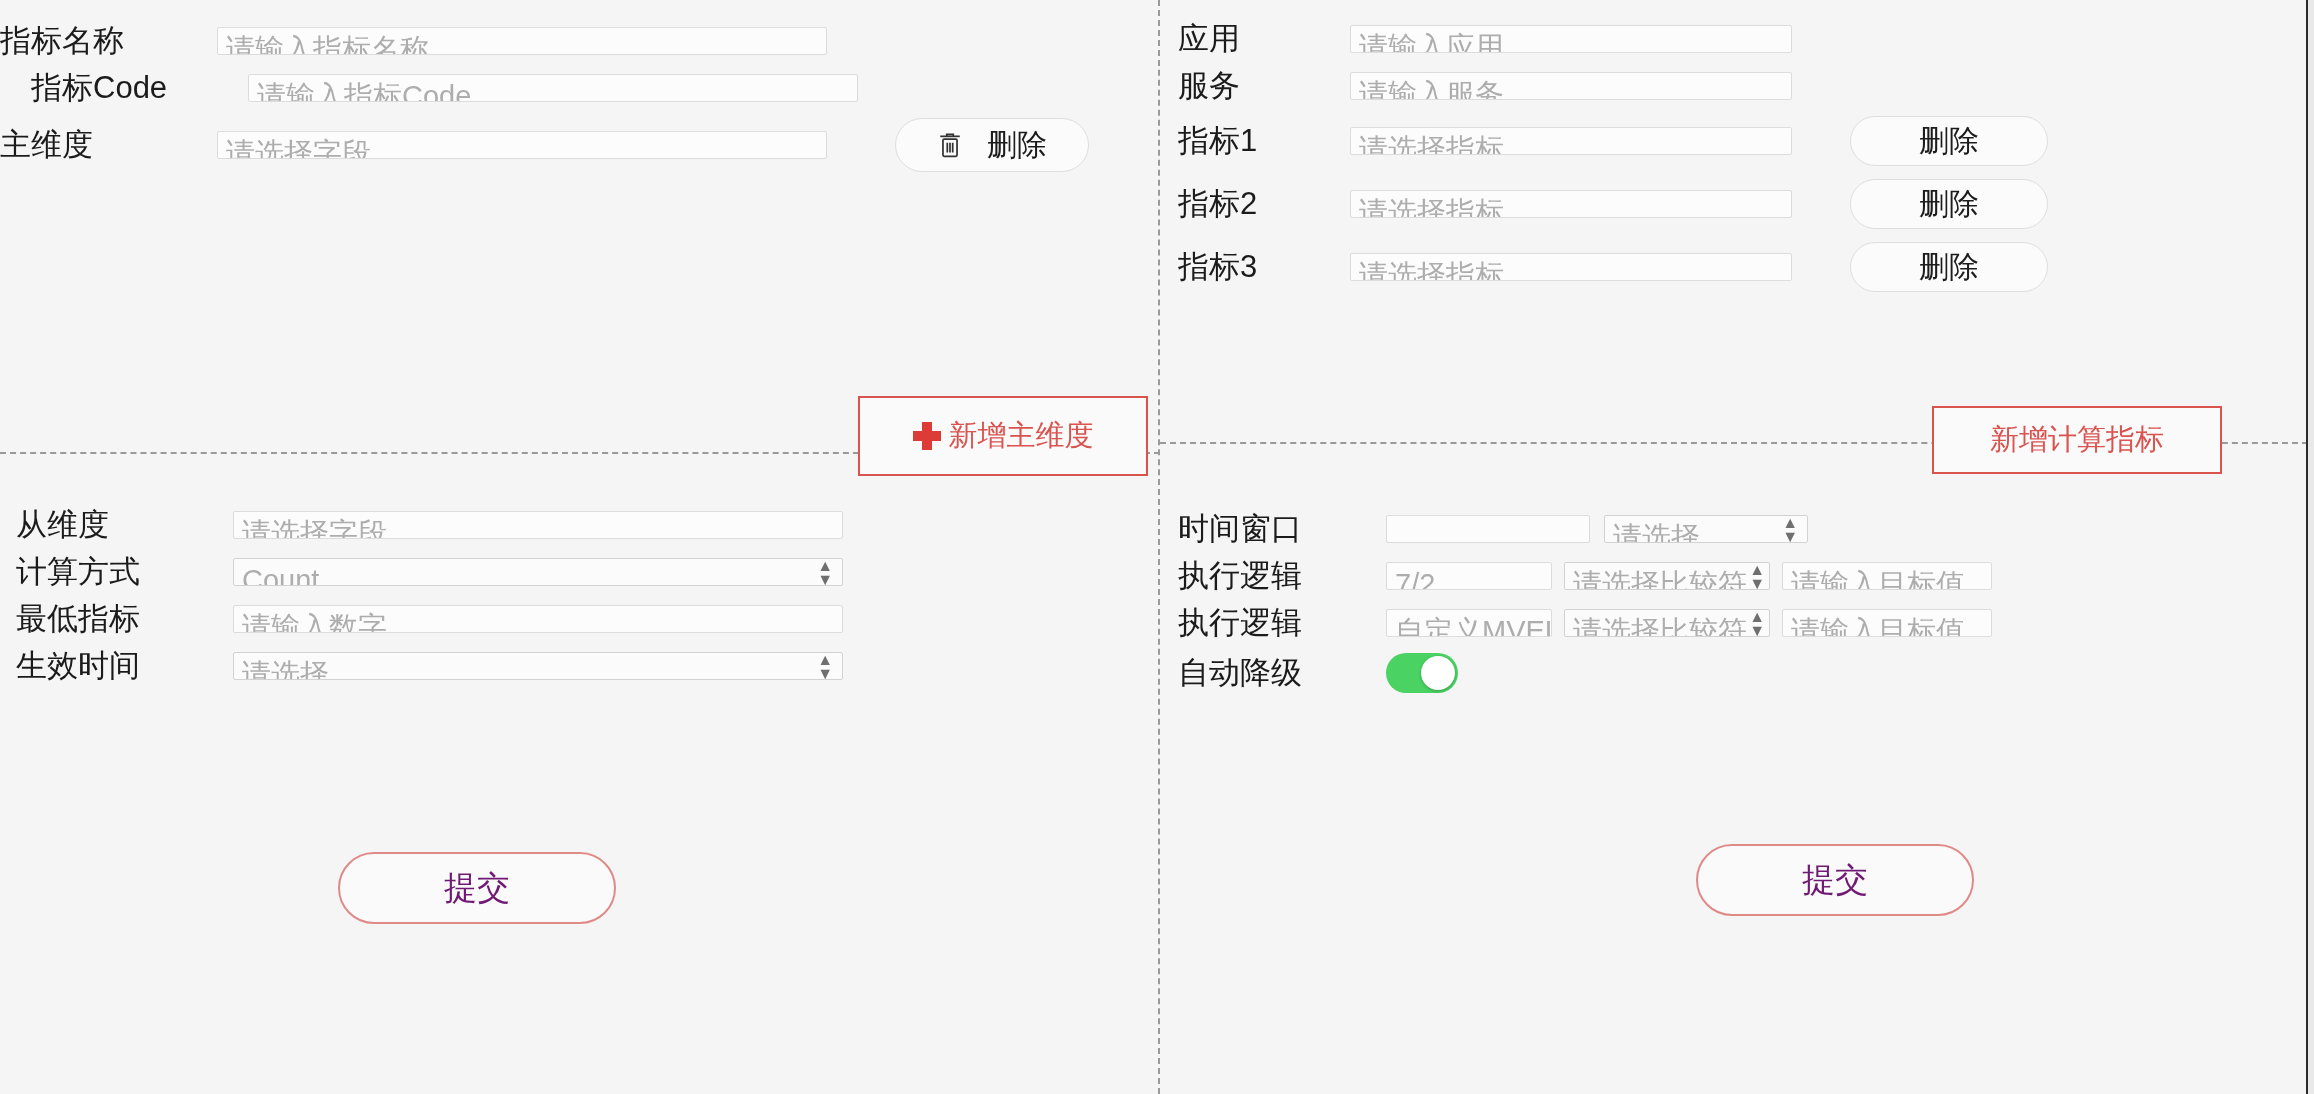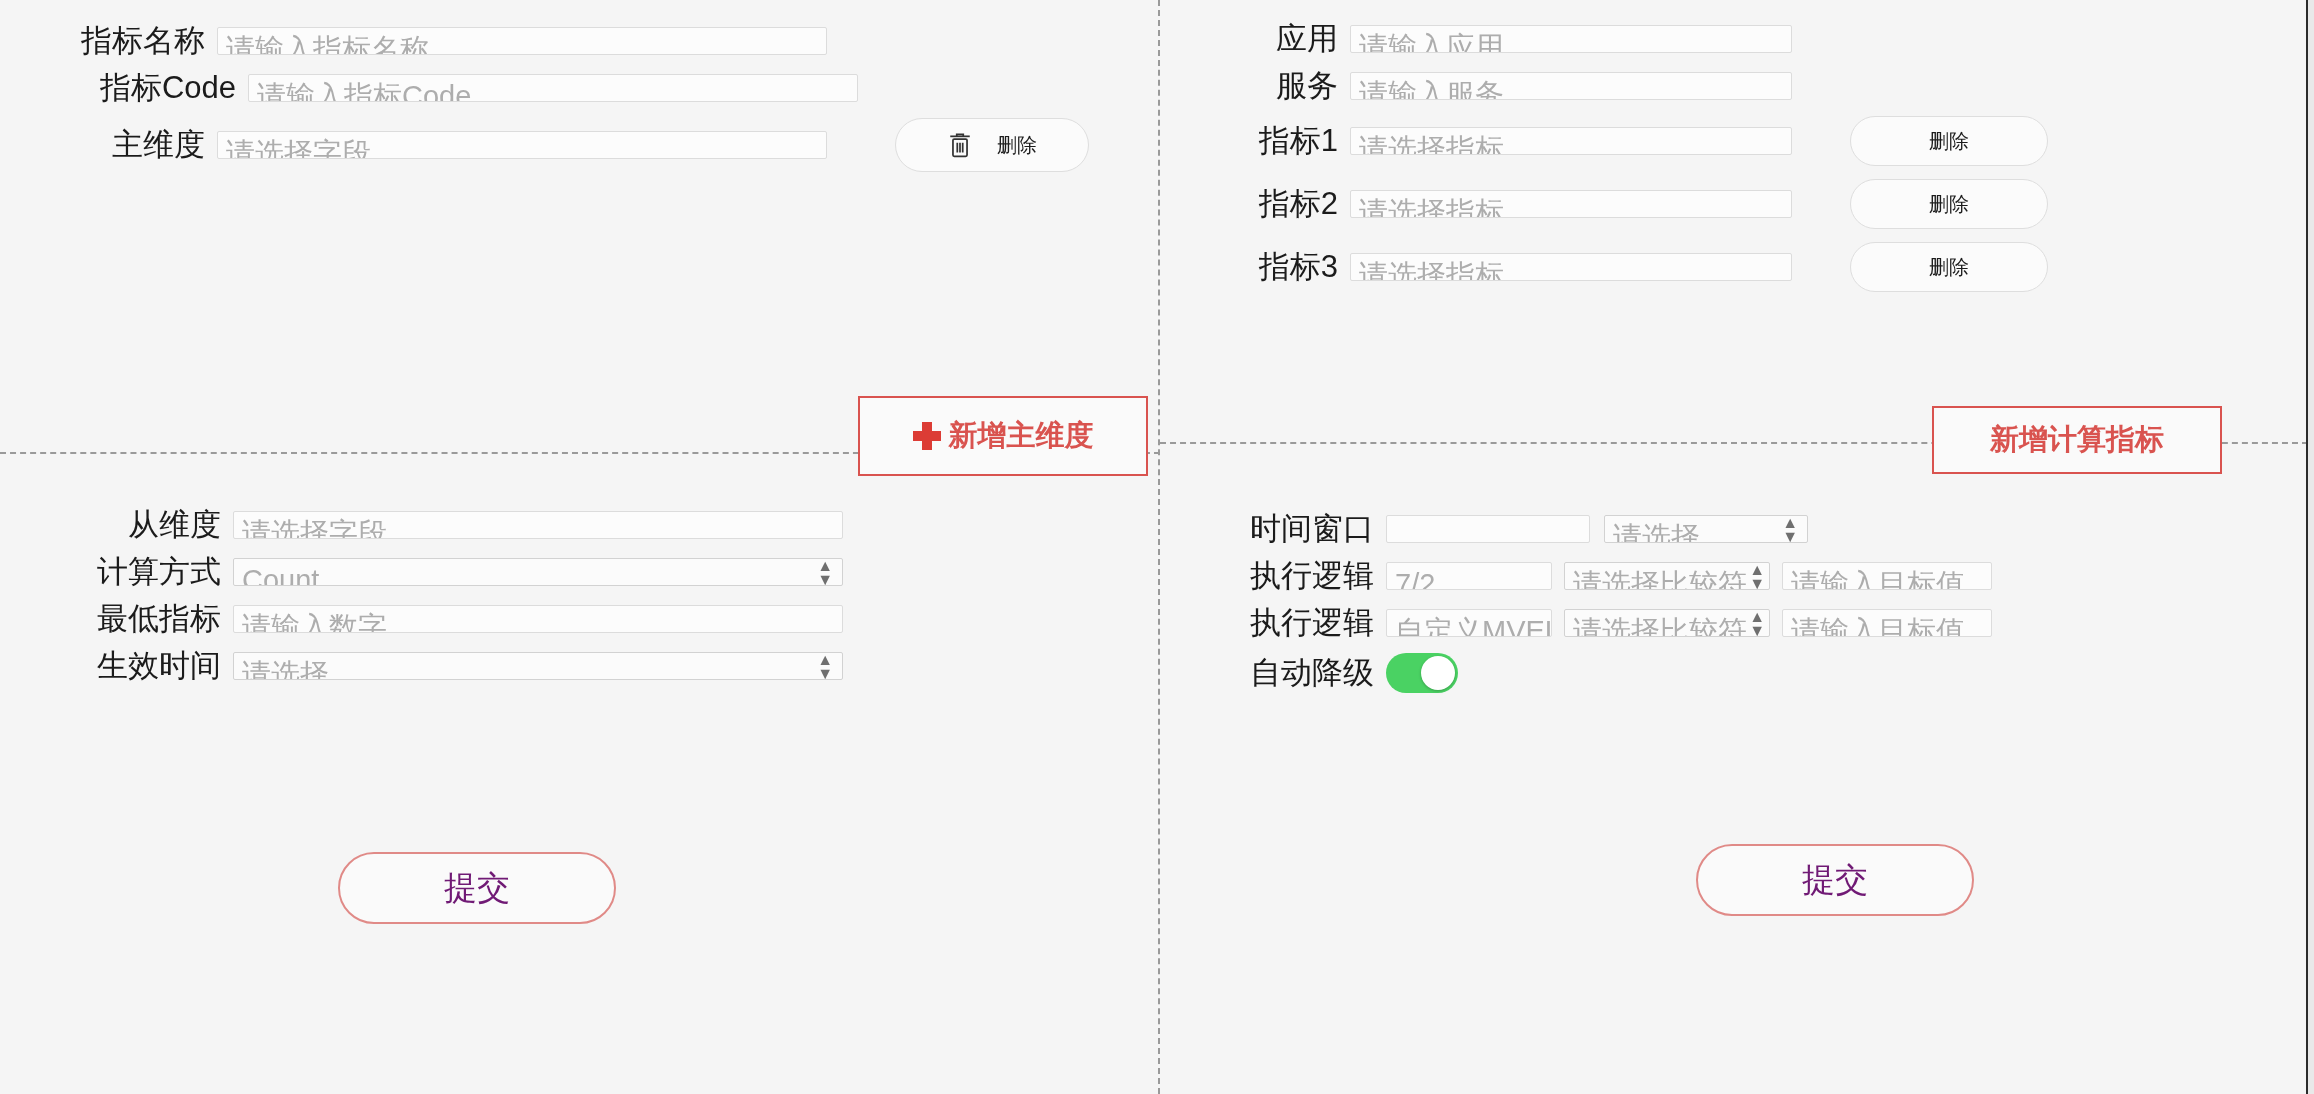--- a/index.html
+++ b/index.html
@@ -48,21 +48,20 @@
 
   
   .panel { position: absolute; }
 
   .row {
     display: flex;
     align-items: center;
     margin-bottom: 13px;
   }
   .lbl {
-    text-align: right;
     font-size: 31px;
     line-height: 34px;
     color: #1b1b1b;
     white-space: nowrap;
     padding-right: 12px;
     flex: 0 0 auto;
   }
 
   .fld {
     box-sizing: border-box;
@@ -107,40 +106,39 @@
   
   .btn-pill {
     box-sizing: border-box;
     display: inline-flex;
     align-items: center;
     justify-content: center;
     gap: 24px;
     border: 1px solid #dedede;
     border-radius: 999px;
     background: #fbfbfb;
-    font-size: 20px;
+    font-size: 30px;
     color: #1c1c1c;
     cursor: pointer;
     font-family: "Liberation Sans", "DejaVu Sans", sans-serif;
   }
   .trash-ico { display: inline-block; width: 26px; height: 30px; }
 
   .btn-outline-red {
     box-sizing: border-box;
     display: inline-flex;
     align-items: center;
     justify-content: center;
     gap: 8px;
     border: 2px solid #d9534f;
     background: #fafafa;
     color: #d9534f;
     font-size: 29px;
     cursor: pointer;
     font-family: "Liberation Sans", "DejaVu Sans", sans-serif;
-    font-weight: bold;
   }
   .plus-ico {
     position: relative;
     display: inline-block;
     width: 28px;
     height: 28px;
     flex: 0 0 auto;
   }
   .plus-ico::before, .plus-ico::after {
     content: "";

